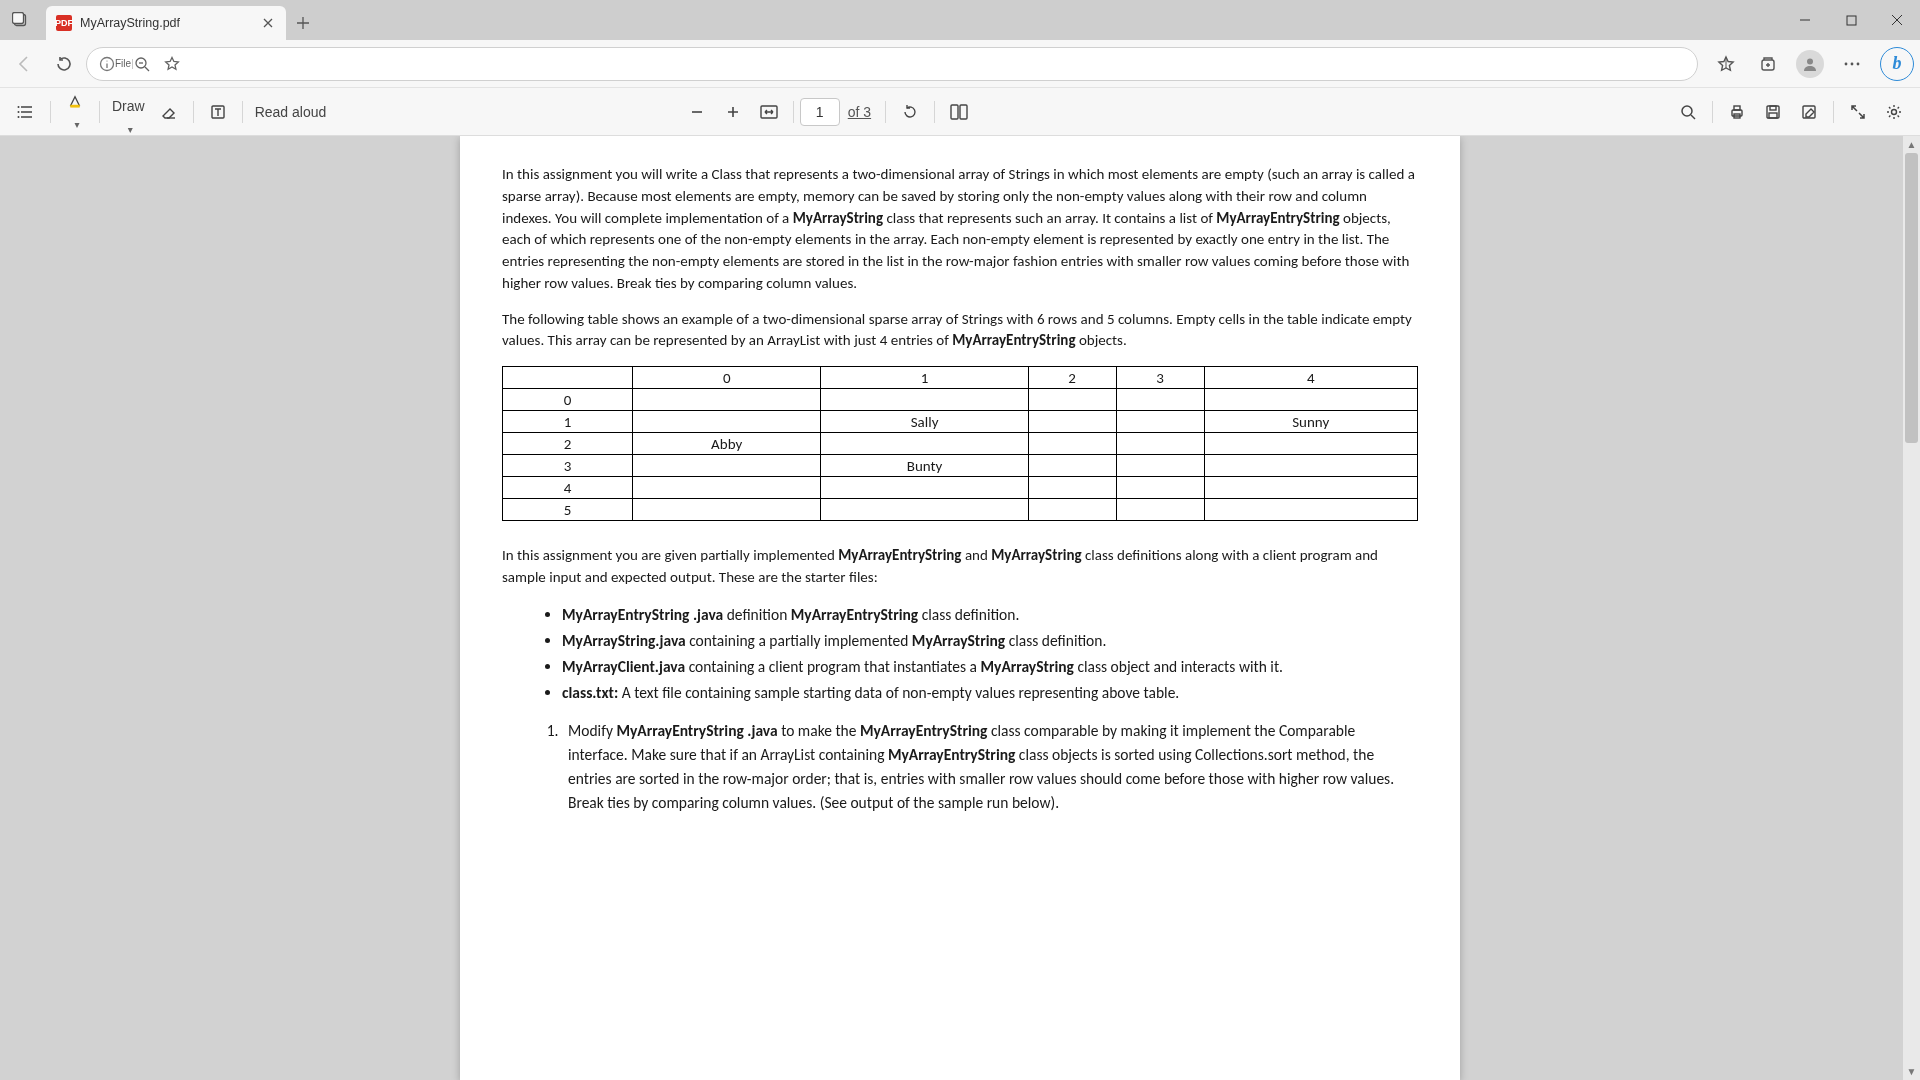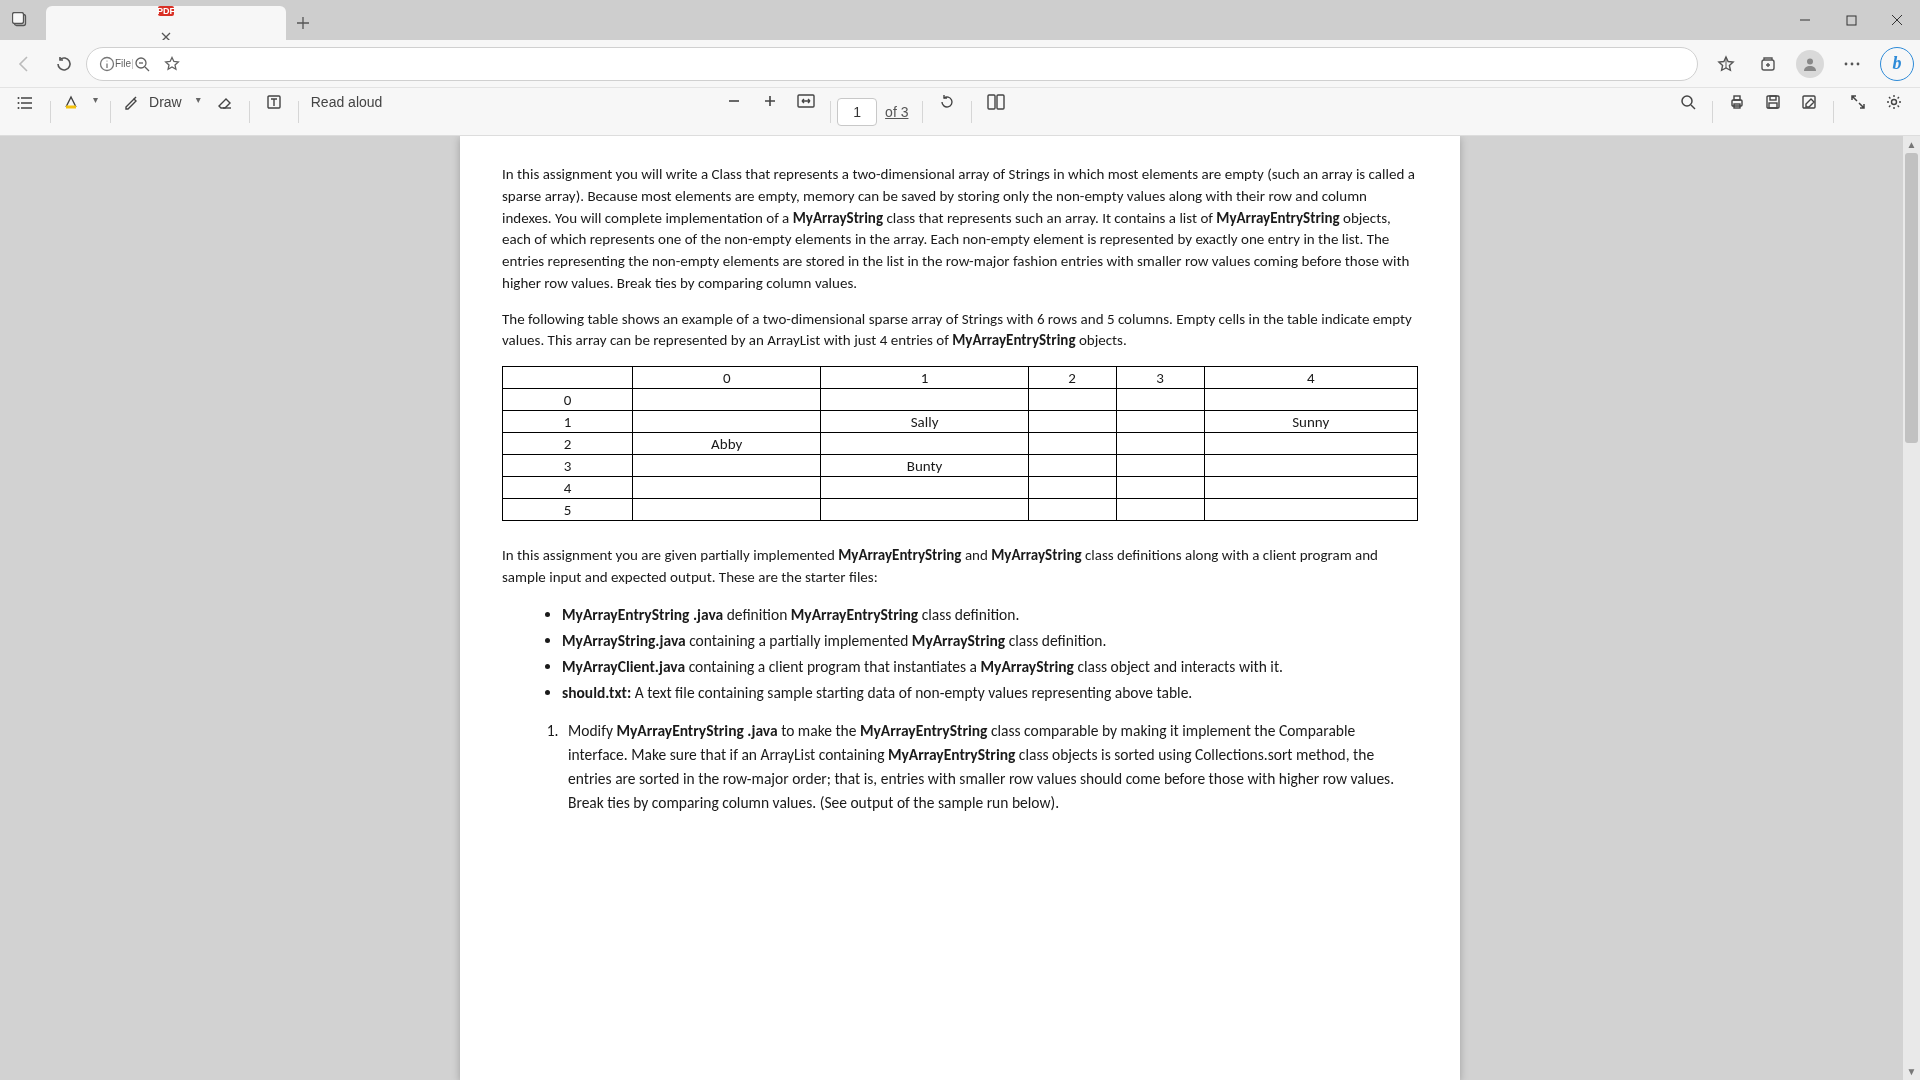--- a/index.html
+++ b/index.html
@@ -25,21 +25,20 @@
   height: 34px;
   width: 240px;
   background: #f7f7f7;
   border-radius: 6px 6px 0 0;
   display: flex; align-items: center;
   padding: 0 10px;
   gap:8px;
   font-size: 12.5px;
   color:#333;
   margin-left:6px;
-  flex-direction:column;
 }
 .tab .favicon {
   width:16px; height:16px; background:#d93025; border-radius:2px;
   display:flex; align-items:center; justify-content:center;
   color:#fff; font-size:9px; font-weight:bold;
 }
 .tab .title { flex:1; white-space:nowrap; overflow:hidden; text-overflow:ellipsis; }
 .tab .close { width:16px; height:16px; display:flex; align-items:center; justify-content:center; color:#555; border-radius:3px;}
 .newtab { width:34px; height:34px; display:flex; align-items:center; justify-content:center; color:#555;}
 .win-controls { margin-left:auto; display:flex; }
@@ -77,21 +76,21 @@
 
 
 .pdf-toolbar {
   height:48px;
   background:#f7f7f7;
   border-bottom:1px solid #ddd;
   display:flex; align-items:center;
   padding:0 8px;
   font-size:14px; color:#444;
 }
-.tb-btn { min-width:36px; height:36px; padding:0 6px; display:flex; align-items:flex-start; justify-content:center; border-radius:4px; gap:10px;}
+.tb-btn { min-width:36px; height:36px; padding:0 6px; display:flex; align-items:center; justify-content:center; border-radius:4px; gap:10px;flex-direction:column;}
 .vsep { width:1px; height:22px; background:#d6d6d6; margin:0 6px;}
 .tb-left { display:flex; align-items:center; }
 .tb-center { display:flex; align-items:center; margin:0 auto;}
 .page-input { width:40px; height:28px; border:1px solid #c8c8c8; border-radius:4px; text-align:center; font-size:14px; color:#333; background:#fff;}
 .page-of { margin:0 8px; color:#555;text-decoration:underline;}
 .tb-right { display:flex; align-items:center; margin-left:auto;}
 
 
 .pdf-viewport {
   flex:1;
@@ -451,21 +450,21 @@
         </table>
 
       <p>
         <span>In this assignment you are given partially implemented </span><b>MyArrayEntryString</b><span> and </span><b>MyArrayString</b><span> class definitions along with a client program and sample input and expected output. These are the starter files:</span>
       </p>
 
       <ul>
         <li><b>MyArrayEntryString .java</b><span> definition </span><b>MyArrayEntryString</b><span> class definition.</span></li>
         <li><b>MyArrayString.java</b><span> containing a partially implemented </span><b>MyArrayString</b><span> class definition.</span></li>
         <li><b>MyArrayClient.java</b><span> containing a client program that instantiates a </span><b>MyArrayString</b><span> class object and interacts with it.</span></li>
-        <li><b>should.txt:</b><span> A text file containing sample starting data of non-empty values representing above table.</span></li>
+        <li><b>class.txt:</b><span> A text file containing sample starting data of non-empty values representing above table.</span></li>
       </ul>
 
 
       <ol>
         <li>
           <span>Modify </span><b>MyArrayEntryString .java</b><span> to make the </span><b>MyArrayEntryString</b><span> class comparable by making it implement the Comparable interface. Make sure that if an ArrayList containing </span><b>MyArrayEntryString</b><span> class objects is sorted using Collections.sort method, the entries are sorted in the row-major order; that is, entries with smaller row values should come before those with higher row values. Break ties by comparing column values. (See output of the sample run below).</span>
         </li>
       </ol>
 
     </div>

